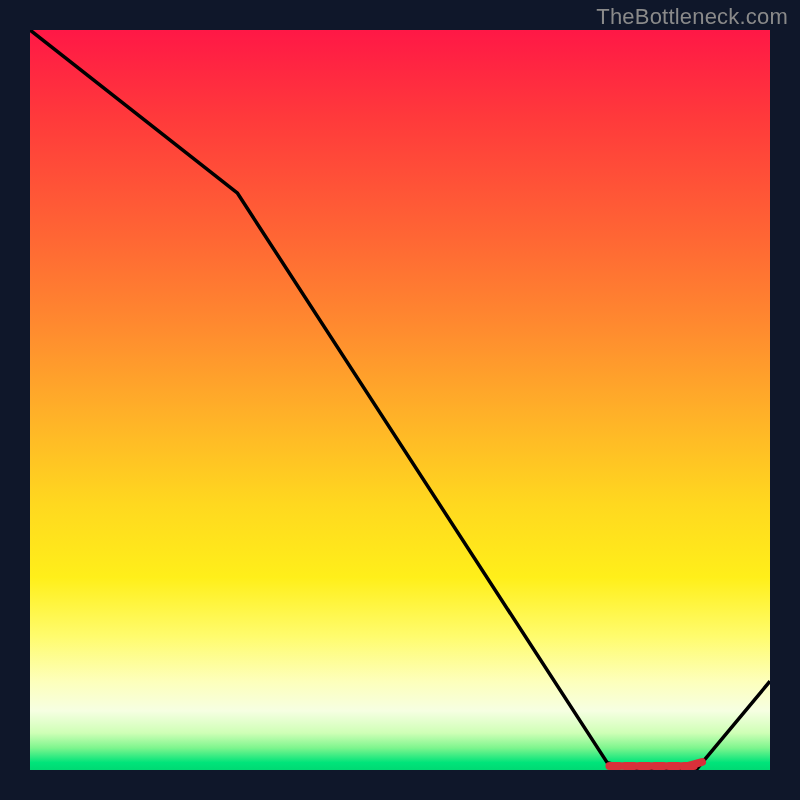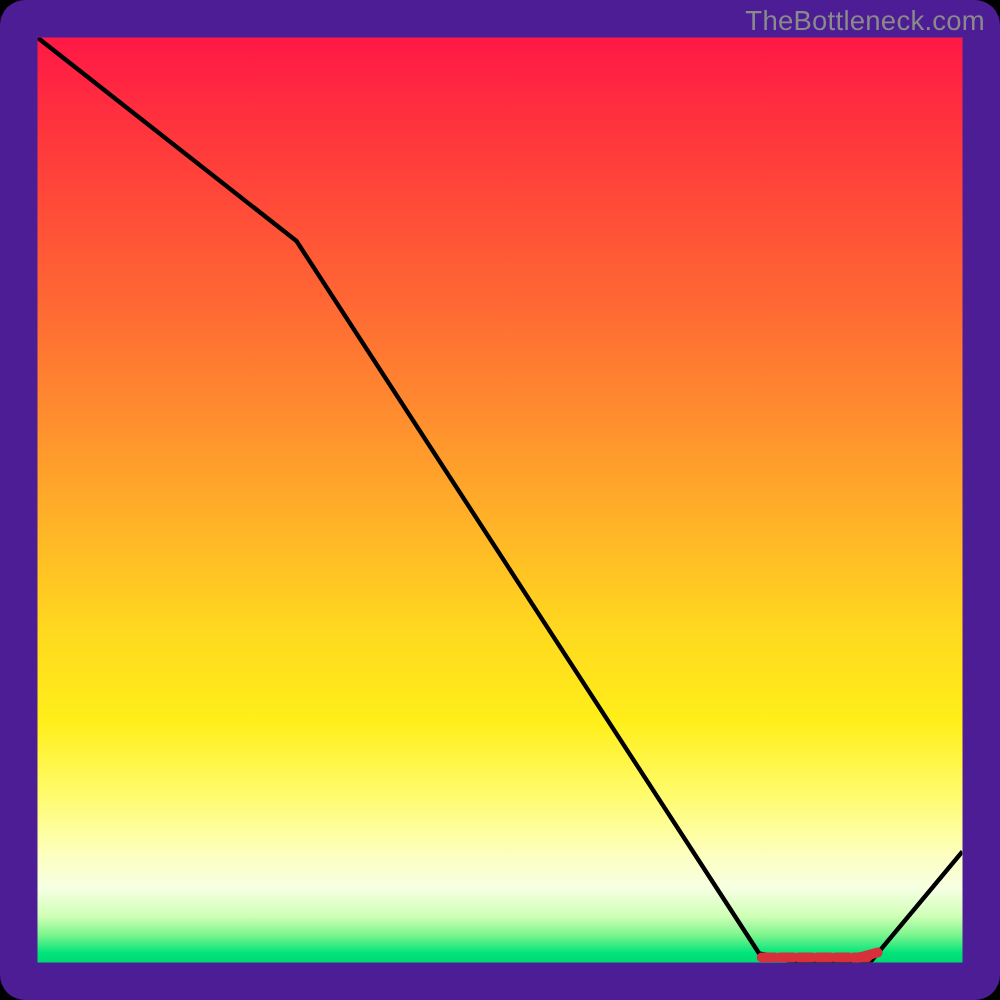--- a/index.html
+++ b/index.html
@@ -8,22 +8,21 @@
     width: 800px;
     height: 800px;
     background: #000;
     font-family: Arial, Helvetica, sans-serif;
     overflow: hidden;
   }
   .frame {
     position: relative;
     width: 800px;
     height: 800px;
-    background: #4c1d95;
-    border-radius: 20px;
+    background: #0f172a;
   }
   .attribution {
     position: absolute;
     top: 4px;
     right: 12px;
     color: #8a8a8a;
     font-size: 22px;
     letter-spacing: 0.2px;
   }
   .plot-area {

